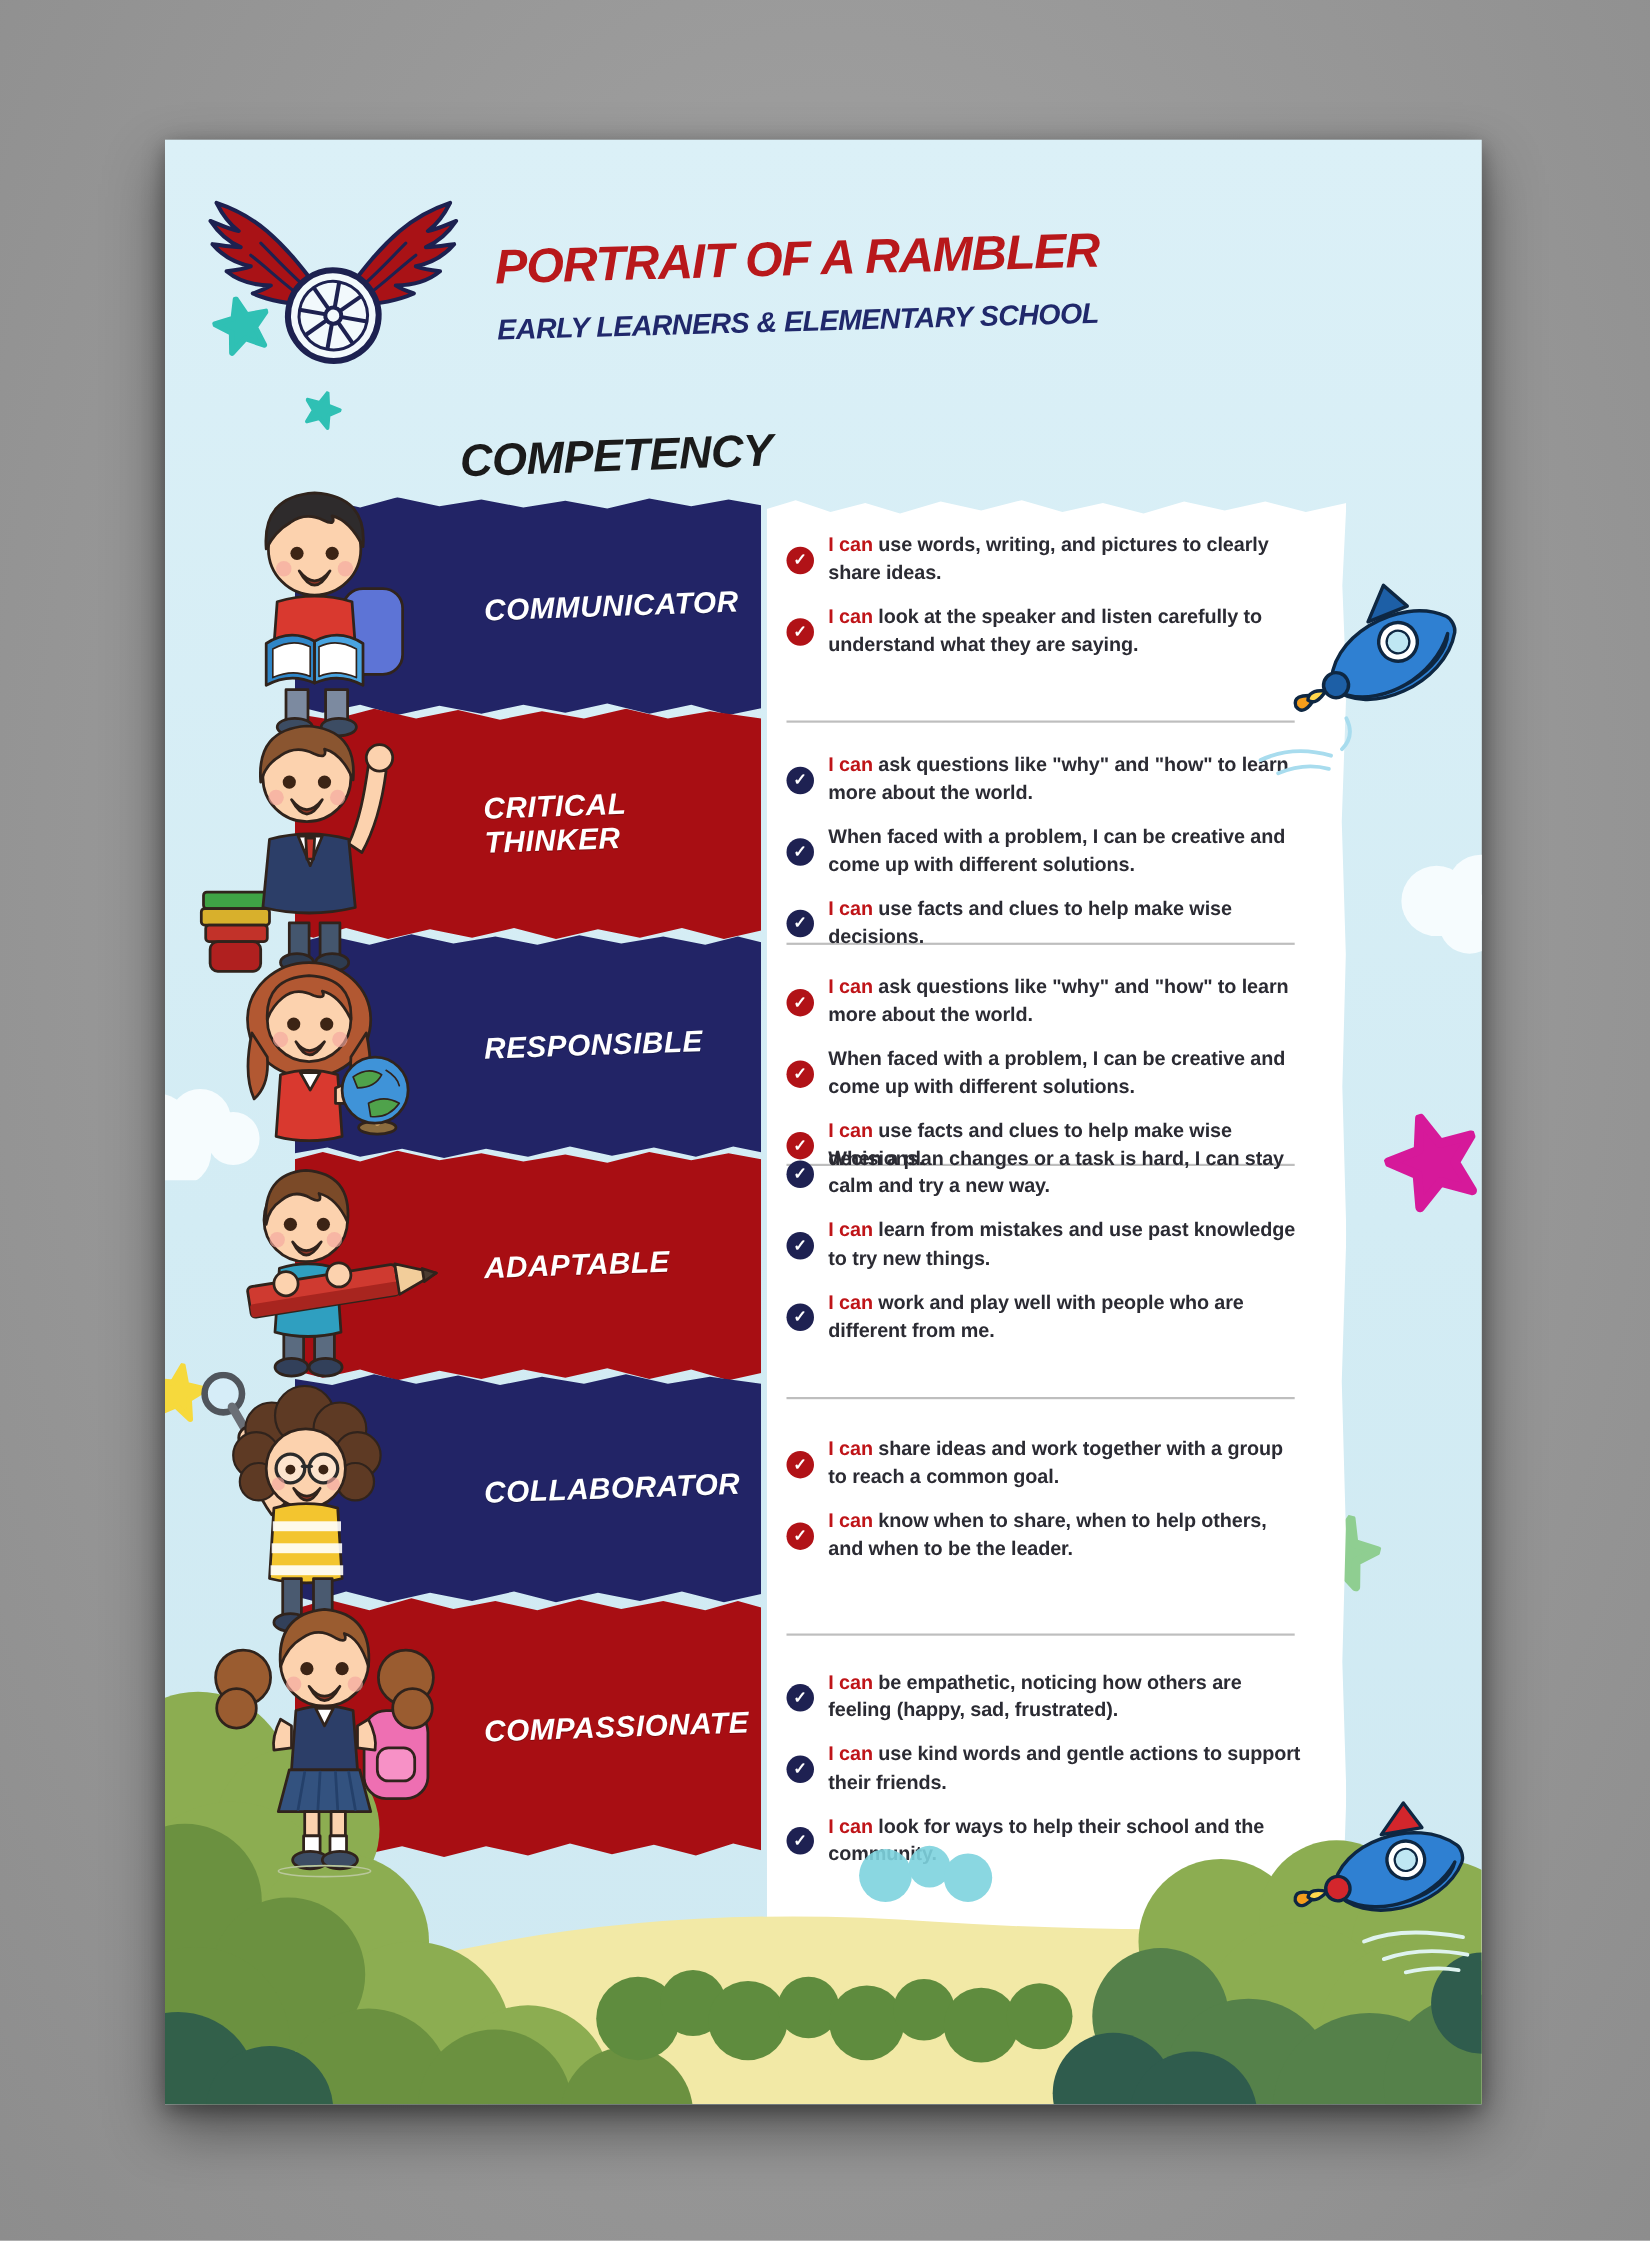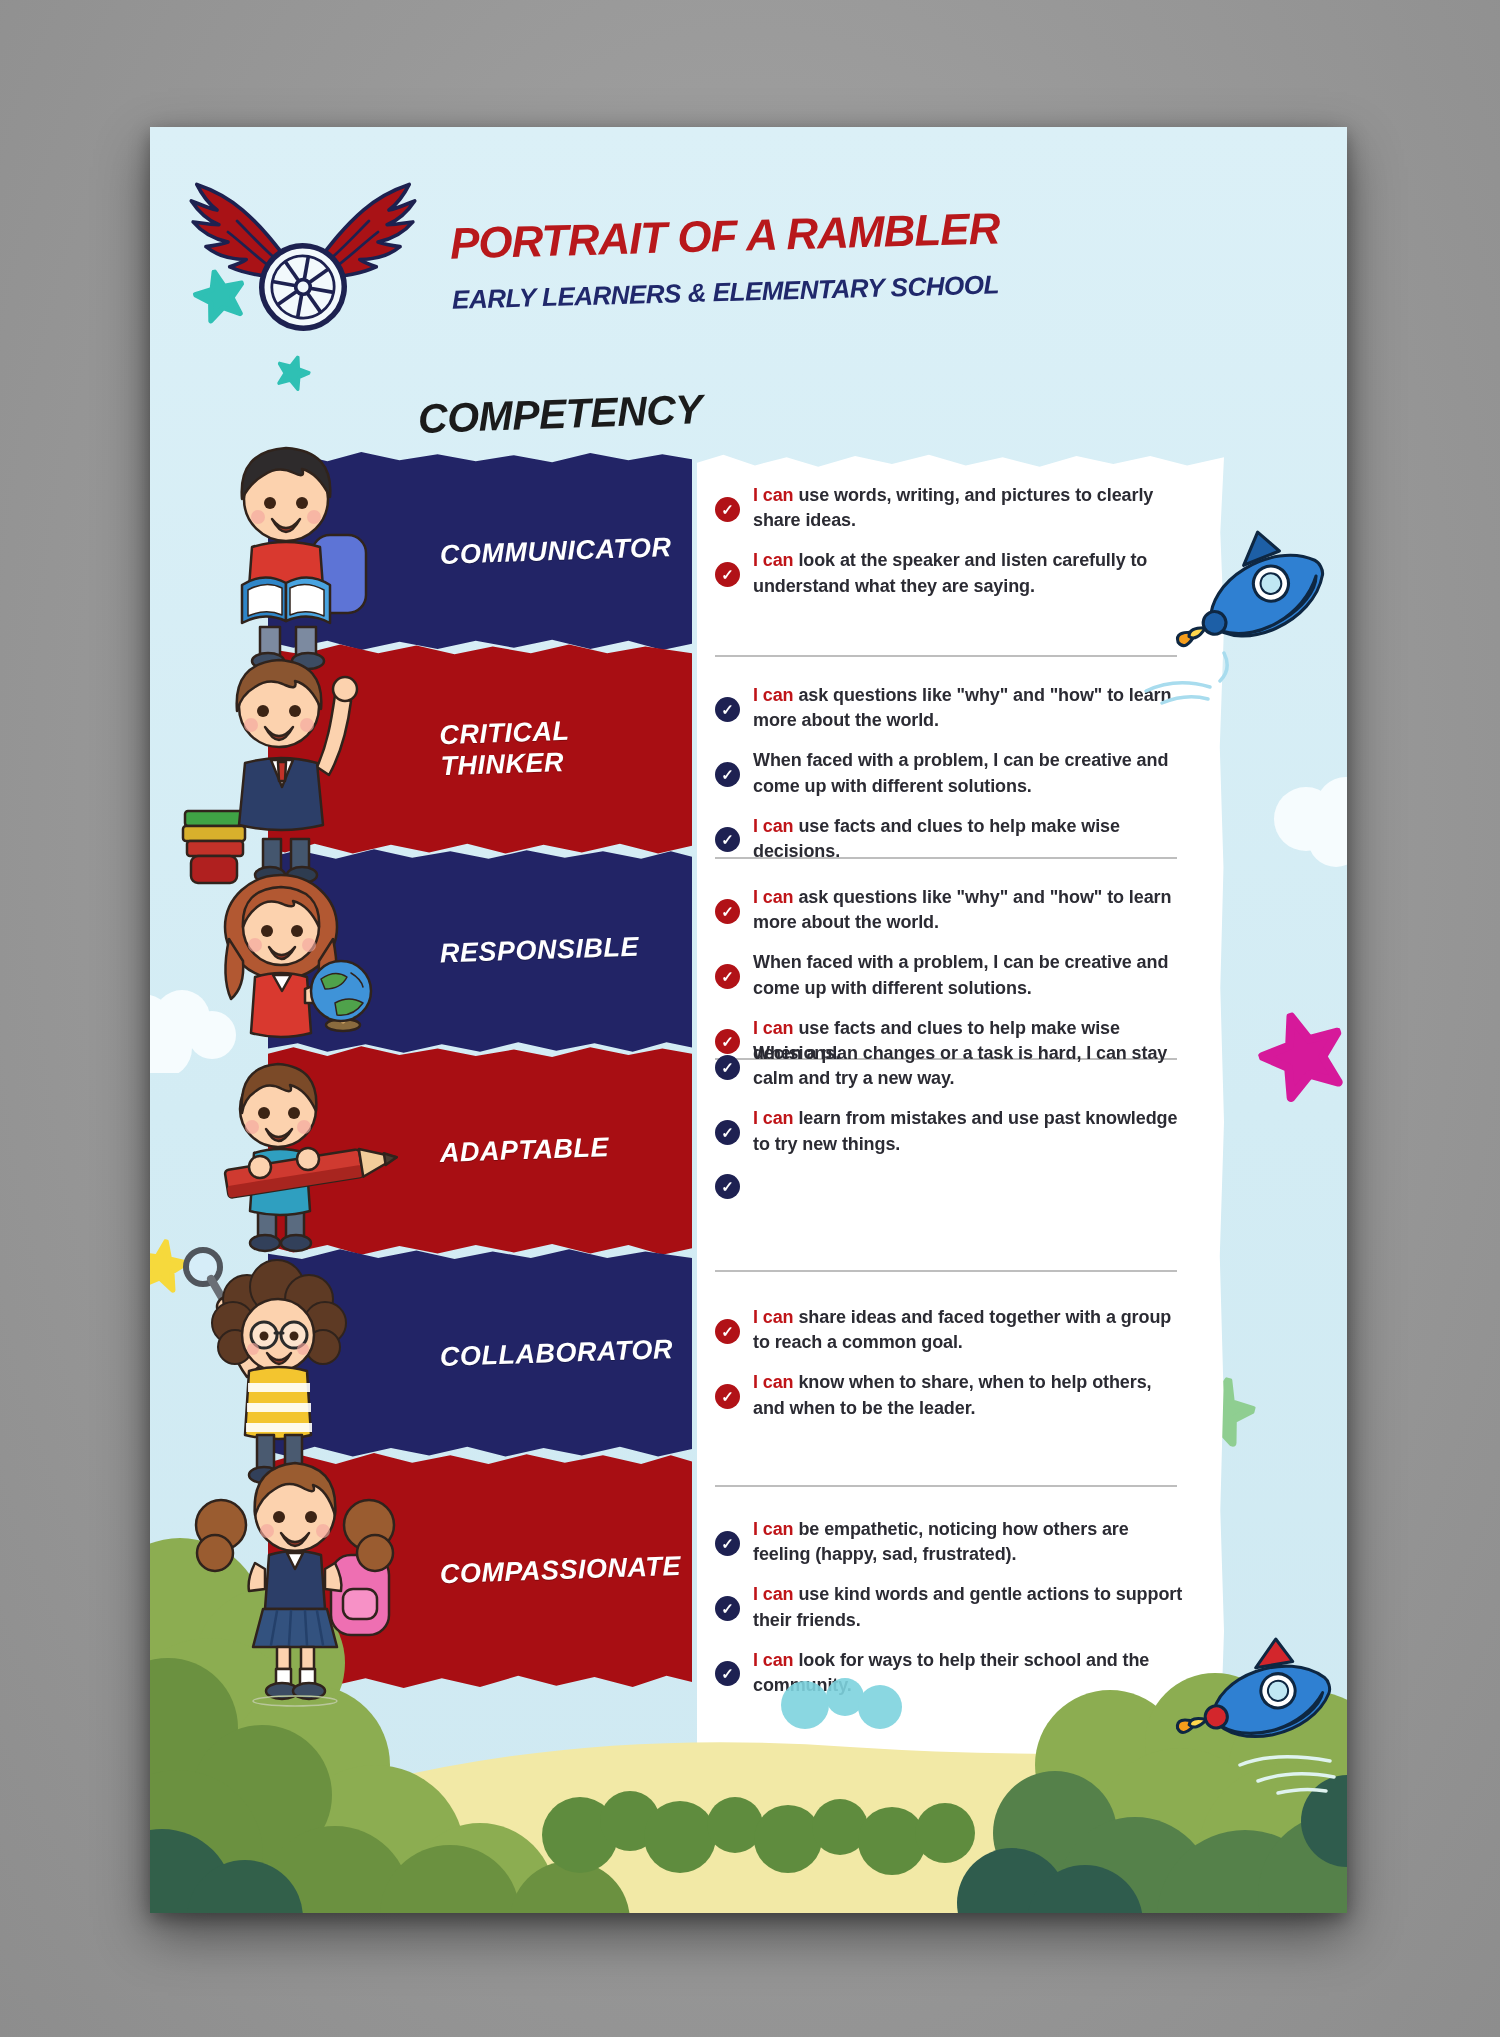--- a/index.html
+++ b/index.html
@@ -172,27 +172,28 @@
     <div class="bullet">
       <span class="check chk-navy"></span>
       <p class="btxt"><span class="lead"></span><span>When a plan changes or a task is hard, I can stay calm and try a new way.</span></p>
     </div>
     <div class="bullet">
       <span class="check chk-navy"></span>
       <p class="btxt"><span class="lead">I can</span><span> learn from mistakes and use past knowledge to try new things.</span></p>
     </div>
     <div class="bullet">
       <span class="check chk-navy"></span>
+      <p class="btxt"><span class="lead">I can</span><span> work and play well with people who are different from me.</span></p>
     </div>
   </div>
 
   <div class="bullets" style="top:1178px;">
     <div class="bullet">
       <span class="check chk-red"></span>
-      <p class="btxt"><span class="lead">I can</span><span> share ideas and faced together with a group to reach a common goal.</span></p>
+      <p class="btxt"><span class="lead">I can</span><span> share ideas and work together with a group to reach a common goal.</span></p>
     </div>
     <div class="bullet">
       <span class="check chk-red"></span>
       <p class="btxt"><span class="lead">I can</span><span> know when to share, when to help others, and when to be the leader.</span></p>
     </div>
   </div>
 
   <div class="bullets" style="top:1390px;">
     <div class="bullet">
       <span class="check chk-navy"></span>

